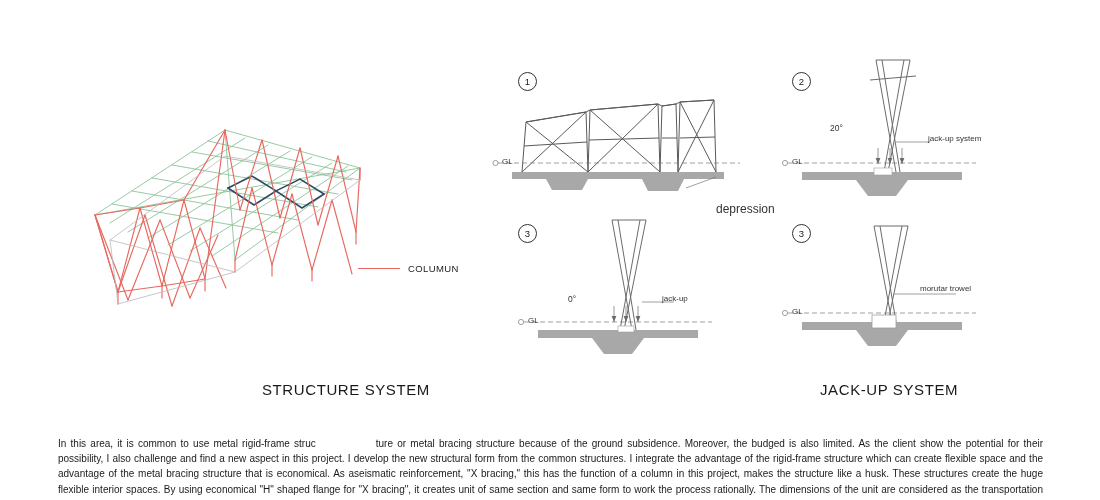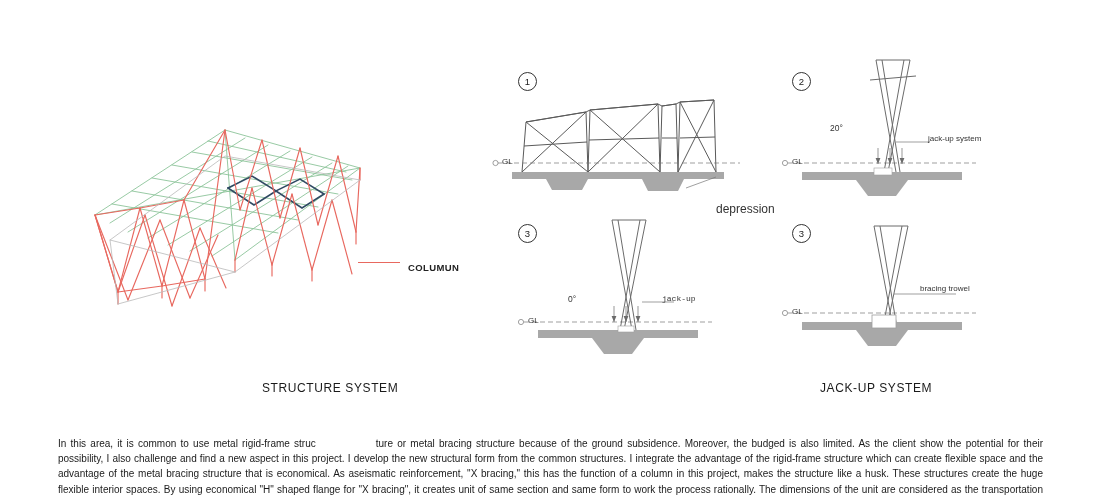--- a/index.html
+++ b/index.html
@@ -42,39 +42,38 @@
   .legend {
     position: absolute;
     left: 358px;
     top: 262px;
     width: 180px;
     font-size: 9.5px;
     color: #222;
   }
   .legend-row {
     display: flex;
-    align-items: flex-start;
+    align-items: center;
     height: 13px;
-    font-weight: bold;
   }
   .legend-swatch {
     width: 42px;
     height: 0;
     border-top: 1.3px solid #000;
     margin-right: 8px;
   }
   .sw-column { border-top-color: #e8685f; }
   .sw-roof   { border-top-color: #7fb98a; }
   .sw-keel   { border-top-color: #3c4f63; }
   .legend-label { letter-spacing: 0.4px; }
 
   
   .caption {
     position: absolute;
-    font-size: 12px;
+    font-size: 15px;
     letter-spacing: 0.6px;
     color: #1a1a1a;
   }
   #caption-structure { left: 262px; top: 381px; }
   #caption-jackup    { left: 820px; top: 381px; }
 
   
   .panel {
     position: absolute;
   }
@@ -326,21 +325,21 @@
       </g>
       <g stroke="#777" stroke-width="0.7" fill="none">
         <circle cx="31" cy="110" r="2.6"></circle>
       </g>
       <g stroke="#777" stroke-width="0.7">
         <line x1="152" y1="90" x2="184" y2="90"></line>
       </g>
     </svg>
     <div style="position:absolute; left:38px; top:104px; font-size:8px; color:#333;">GL</div>
     <div style="position:absolute; left:78px; top:82px; font-size:8.5px; color:#333;">0°</div>
-    <div style="position:absolute; left:172px; top:82px; font-size:8px; color:#333;font-family:Liberation Mono, monospace;">jack-up</div>
+    <div style="position:absolute; left:172px; top:82px; font-size:8px; color:#333;">jack-up</div>
   </div>
 
   <div class="panel" id="panel-4">
     <div class="num-badge" style="left:22px; top:12px;">3</div>
     <svg width="230" height="145" viewBox="0 0 230 145" xmlns="http://www.w3.org/2000/svg">
       <g fill="none" stroke="#6b6b6b" stroke-width="1">
         <line x1="104" y1="14" x2="122" y2="110"></line>
         <line x1="138" y1="14" x2="118" y2="110"></line>
         <line x1="110" y1="14" x2="126" y2="110"></line>
         <line x1="132" y1="14" x2="114" y2="110"></line>
@@ -355,21 +354,21 @@
         <line x1="18" y1="101" x2="206" y2="101"></line>
       </g>
       <g stroke="#777" stroke-width="0.7" fill="none">
         <circle cx="15" cy="101" r="2.6"></circle>
       </g>
       <g stroke="#777" stroke-width="0.7">
         <line x1="124" y1="82" x2="186" y2="82"></line>
       </g>
     </svg>
     <div style="position:absolute; left:22px; top:95px; font-size:8px; color:#333;">GL</div>
-    <div style="position:absolute; left:150px; top:72px; font-size:8px; color:#333;">bracing trowel</div>
+    <div style="position:absolute; left:150px; top:72px; font-size:8px; color:#333;">morutar trowel</div>
   </div>
 
   <div class="caption" id="caption-structure">STRUCTURE SYSTEM</div>
   <div class="caption" id="caption-jackup">JACK-UP SYSTEM</div>
 
   <div class="body-text">
     <span>In this area, it is common to use metal rigid-frame struc</span><span class="indent-gap"></span><span>ture or metal bracing structure because of the ground subsidence. Moreover, the budged is also limited. As the client show the potential for their possibility, I also challenge and find a new aspect in this project. I develop the new structural form from the common structures. I integrate the advantage of the rigid-frame structure which can create flexible space and the advantage of the metal bracing structure that is economical. As aseismatic reinforcement, "X bracing," this has the function of a column in this project, makes the structure like a husk. These structures create the huge flexible interior spaces. By using economical "H" shaped flange for "X bracing", it creates unit of same section and same form to work the process rationally. The dimensions of the unit are considered as the transportation process of the industry. For foundation, I used reinforced slab to make the structure like floating on the ground. Furthermore, in case of settlement, I also install the jacking-up tool so that the columns can adjust even if the settlement occur.</span>
   </div>
 
 </div>

